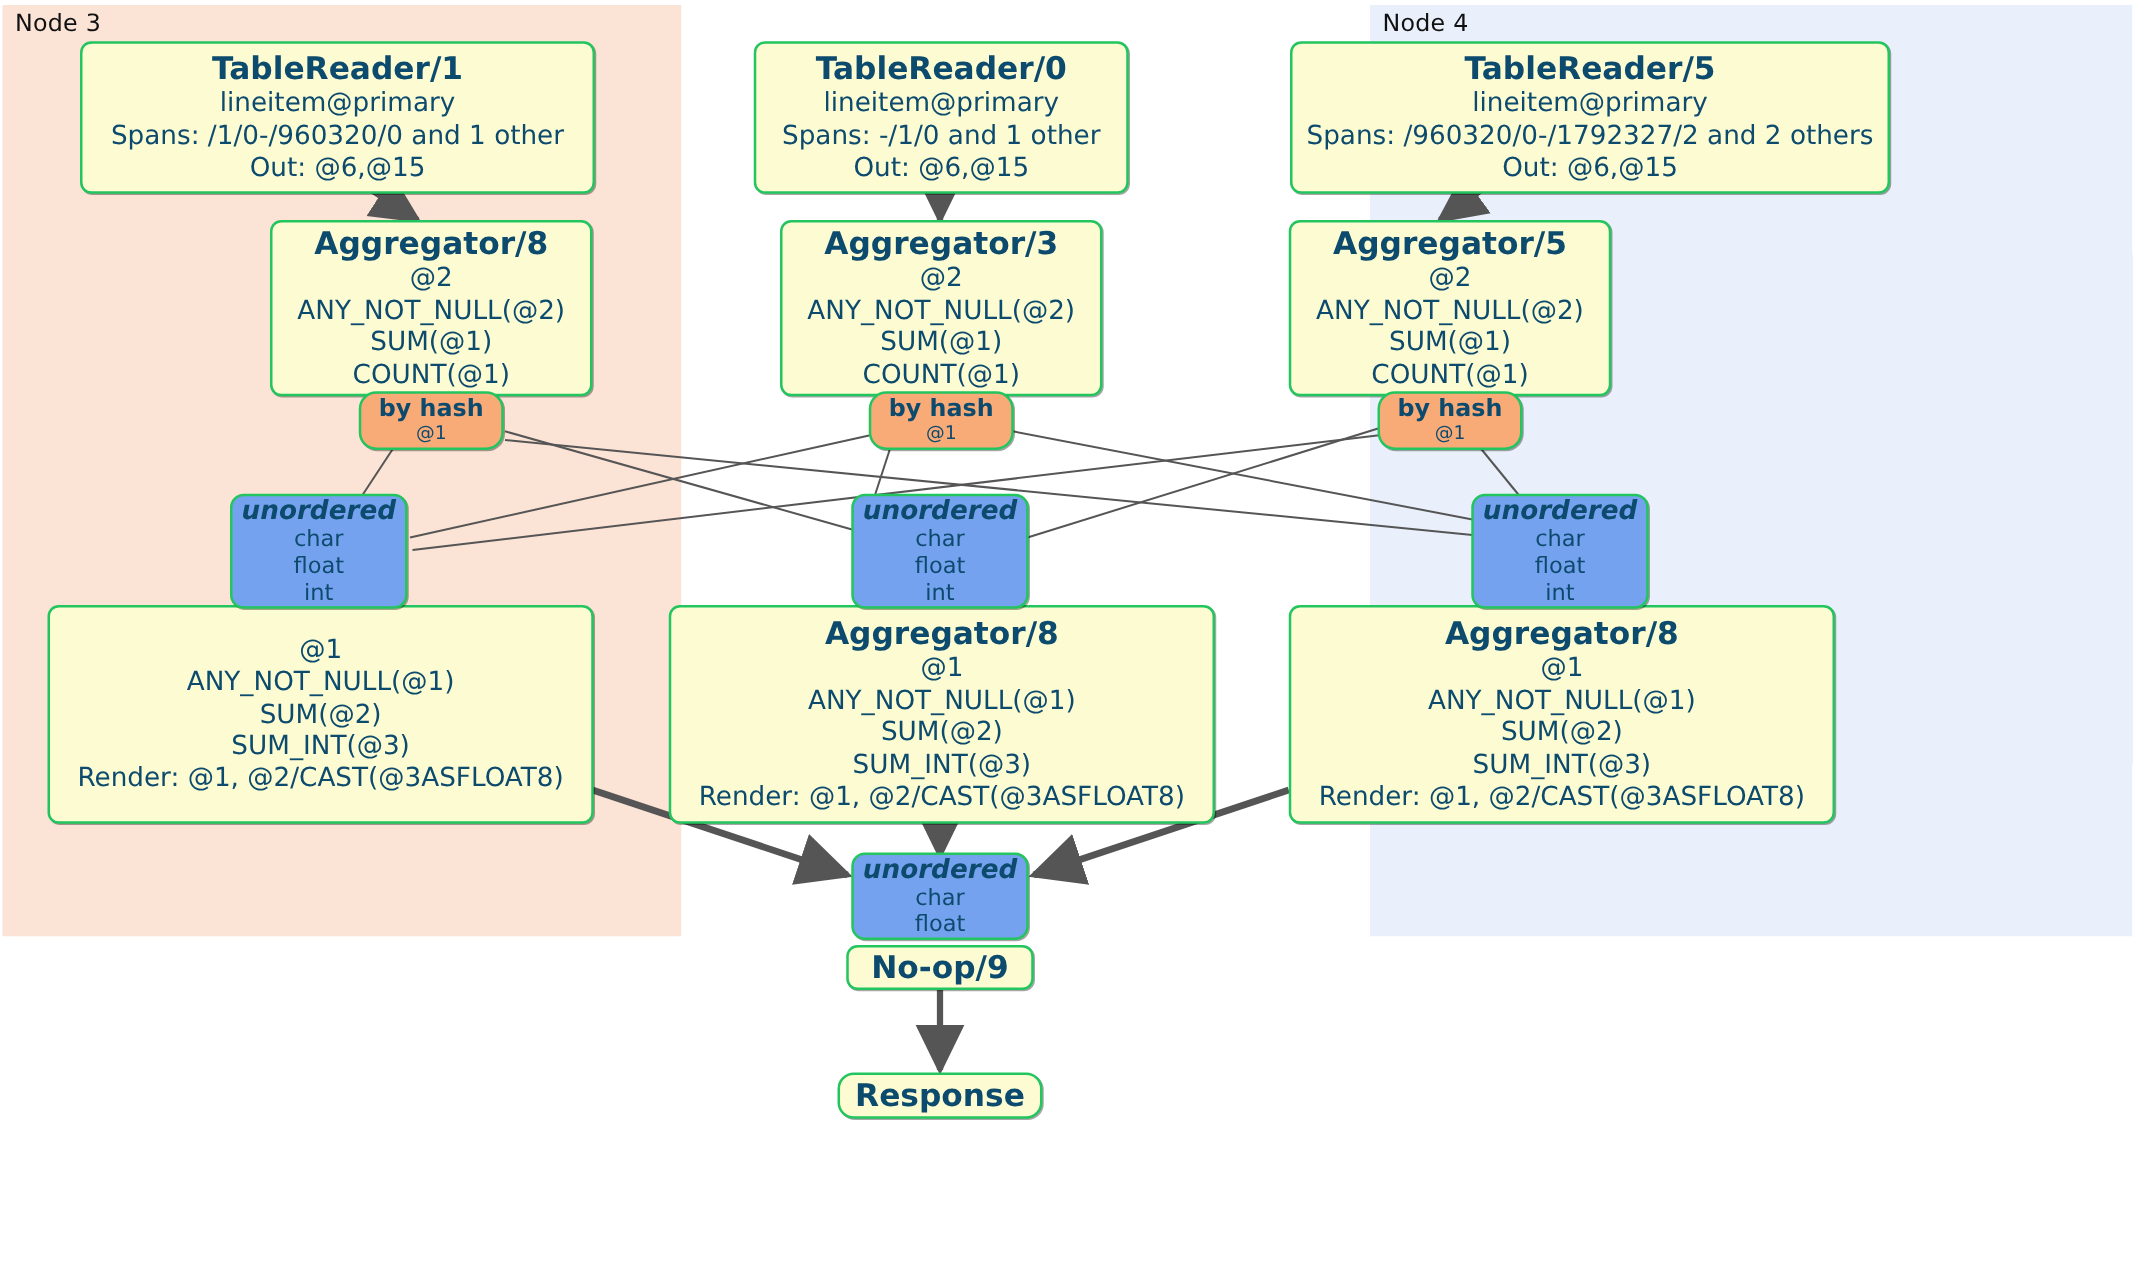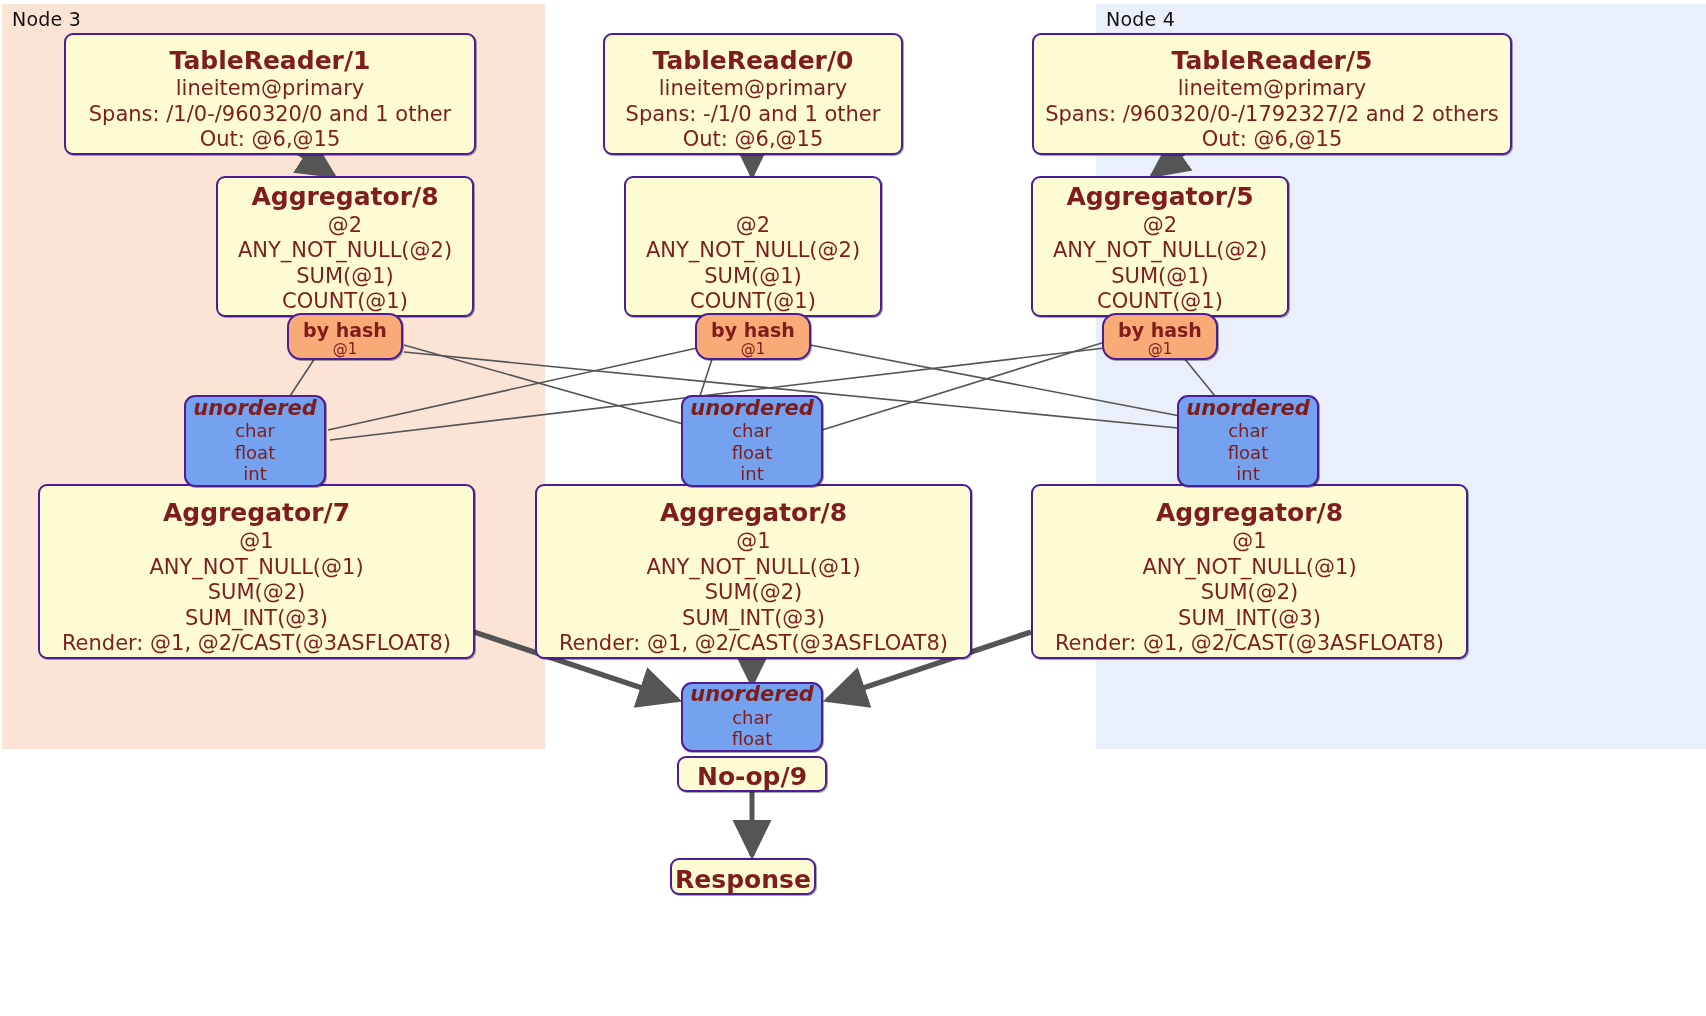--- a/index.html
+++ b/index.html
@@ -12,23 +12,23 @@
   
   .panel{position:absolute;box-sizing:border-box;}
   .panel-label{position:absolute;left:10px;top:4px;font-size:19px;color:#111;
                letter-spacing:.2px;white-space:nowrap;}
 
   #panel-node3{left:2px;  top:4px;  width:543px; height:745px; background:#fbe3d6;}
   #panel-node1{left:548px;top:4px;  width:545px; height:1008px;background:#cedfe9;}
   #panel-node2{left:1096px;top:4px; width:610px; height:745px; background:#eaf0fb;}
 
   
-  .nodebox{position:absolute;box-sizing:border-box;border:2px solid #4c1d95;
-           border-radius:9px;text-align:center;color:#7f1d1d;
-           display:flex;flex-direction:column;justify-content:flex-end;
+  .nodebox{position:absolute;box-sizing:border-box;border:2px solid #22c55e;
+           border-radius:9px;text-align:center;color:#0c4a6e;
+           display:flex;flex-direction:column;justify-content:center;
            box-shadow:1px 1px 0 rgba(0,0,0,.35);}
   .proc{background:#fcfbd2;}
   .proc .title{font-weight:bold;font-size:25px;line-height:1.14;margin-bottom:1px;}
   .proc .line{font-size:21px;line-height:1.22;}
 
   .router{background:#f8ab77;border-radius:14px;}
   .router .title{font-weight:bold;font-size:19px;line-height:1.1;}
   .router .line{font-size:15px;line-height:1.15;}
 
   .stream{background:#74a2ef;border-radius:11px;}
@@ -115,36 +115,36 @@
   </div>
 
   <div class="nodebox stream z-stream" style="left:184px;top:395px;width:142px;height:92px;">
     <div class="title">unordered</div>
     <div class="line">char</div>
     <div class="line">float</div>
     <div class="line">int</div>
   </div>
 
   <div class="nodebox proc z-proc" style="left:38px;top:484px;width:437px;height:175px;">
-    <div class="title">Aggregator/7</div>
     <div class="line">@1</div>
     <div class="line">ANY_NOT_NULL(@1)</div>
     <div class="line">SUM(@2)</div>
     <div class="line">SUM_INT(@3)</div>
     <div class="line">Render: @1, @2/CAST(@3ASFLOAT8)</div>
   </div>
 
   <div class="nodebox proc z-proc" style="left:603px;top:33px;width:300px;height:122px;">
     <div class="title">TableReader/0</div>
     <div class="line">lineitem@primary</div>
     <div class="line">Spans: -/1/0 and 1 other</div>
     <div class="line">Out: @6,@15</div>
   </div>
 
   <div class="nodebox proc z-proc" style="left:624px;top:176px;width:258px;height:141px;">
+    <div class="title">Aggregator/3</div>
     <div class="line">@2</div>
     <div class="line">ANY_NOT_NULL(@2)</div>
     <div class="line">SUM(@1)</div>
     <div class="line">COUNT(@1)</div>
   </div>
 
   <div class="nodebox router z-router" style="left:695px;top:313px;width:116px;height:47px;">
     <div class="title">by hash</div>
     <div class="line">@1</div>
   </div>
@@ -168,21 +168,21 @@
   <div class="nodebox stream z-stream" style="left:681px;top:682px;width:142px;height:70px;">
     <div class="title">unordered</div>
     <div class="line">char</div>
     <div class="line">float</div>
   </div>
 
   <div class="nodebox simple z-proc" style="left:677px;top:756px;width:150px;height:36px;">
     <div class="title">No-op/9</div>
   </div>
 
-  <div class="nodebox simple z-proc" style="left:670px;top:858px;width:146px;height:37px;">
+  <div class="nodebox simple z-proc" style="left:670px;top:858px;width:164px;height:37px;border-radius:13px;">
     <div class="title">Response</div>
   </div>
 
   <div class="nodebox proc z-proc" style="left:1032px;top:33px;width:480px;height:122px;">
     <div class="title">TableReader/5</div>
     <div class="line">lineitem@primary</div>
     <div class="line">Spans: /960320/0-/1792327/2 and 2 others</div>
     <div class="line">Out: @6,@15</div>
   </div>
 

